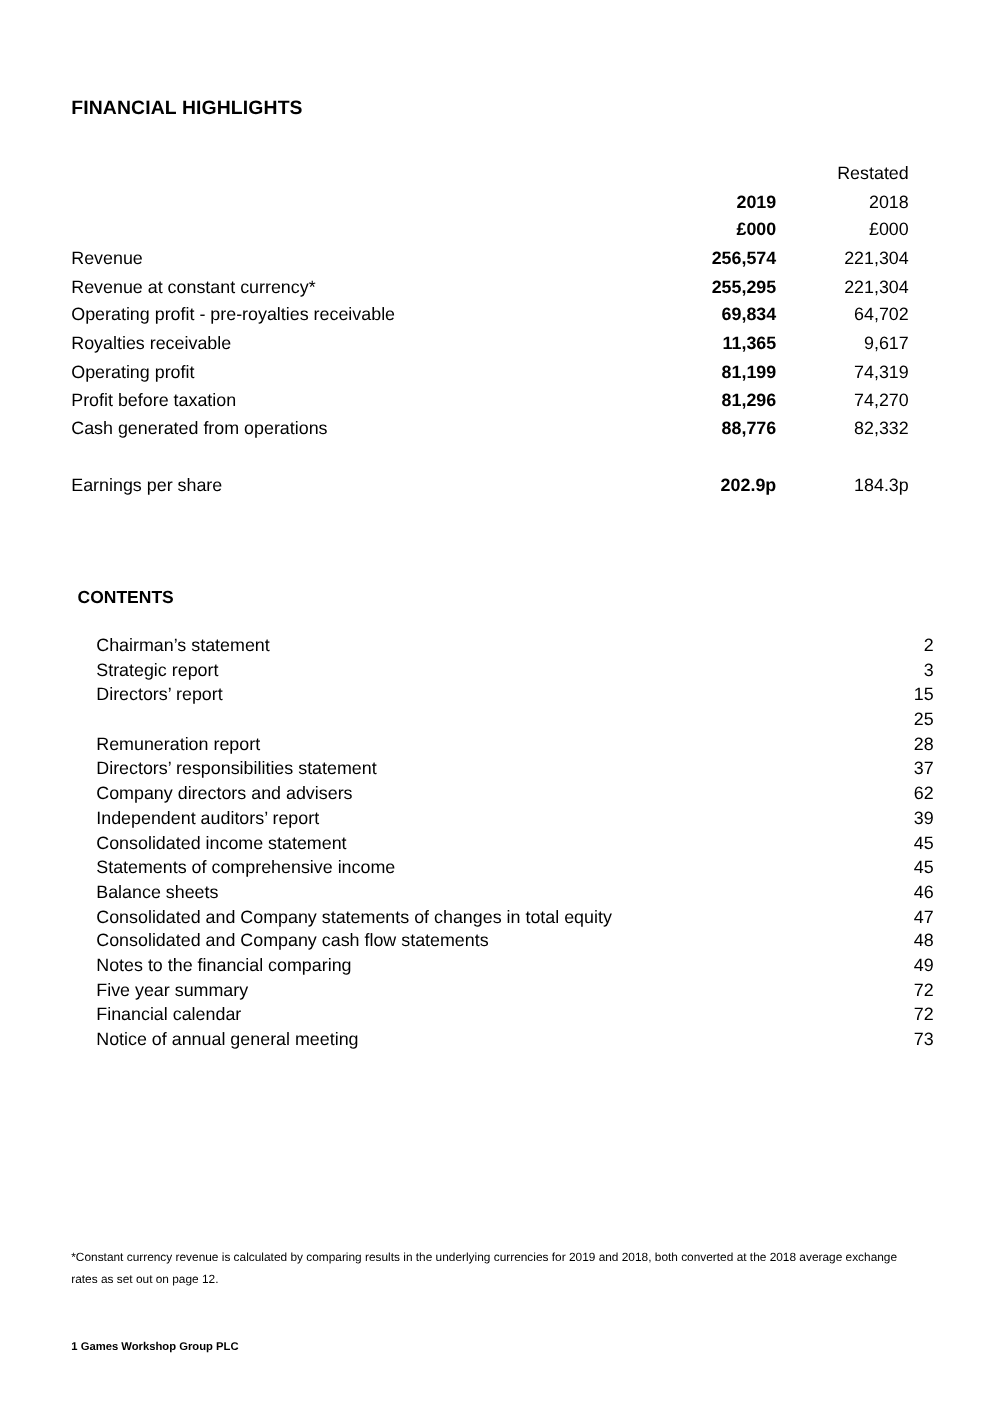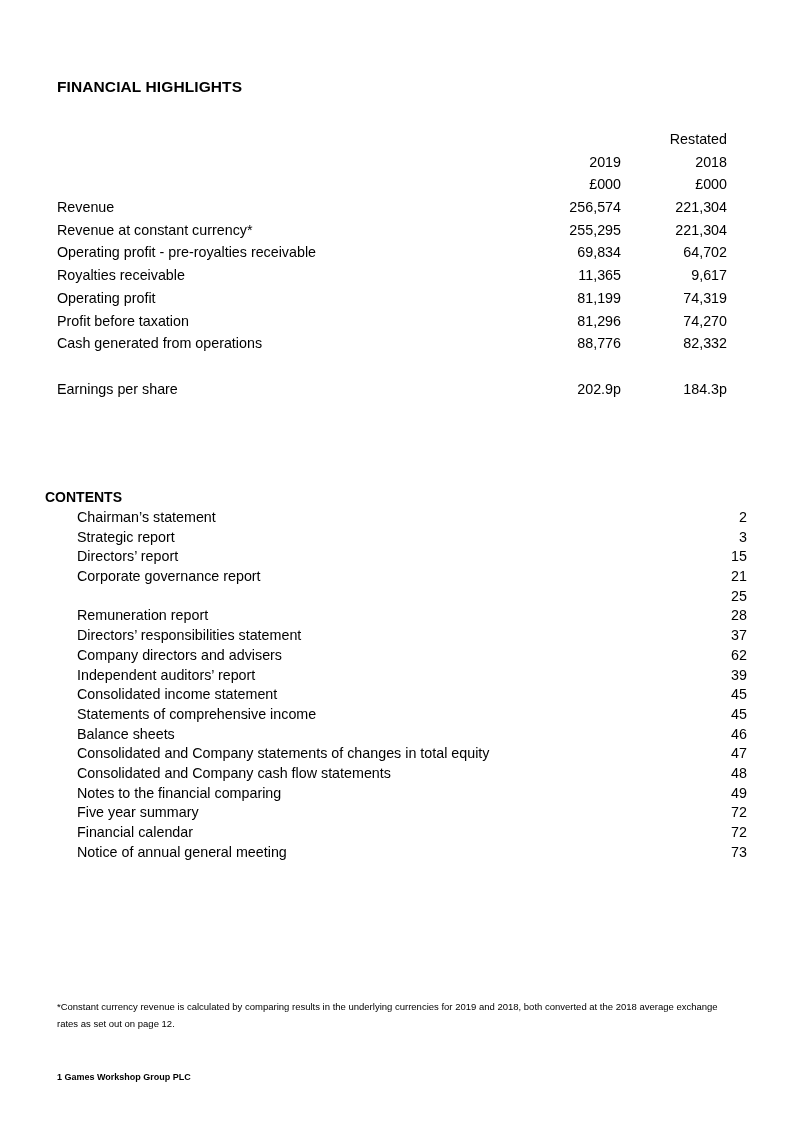--- a/index.html
+++ b/index.html
@@ -10,26 +10,26 @@
     }
     .page-title {
       position: absolute; left: 57px; top: 78px;
       font-size: 15.5px; font-weight: bold; letter-spacing: 0.1px;
     }
     .fin-table { position: absolute; left: 57px; top: 128px; width: 670px; }
     .fin-row {
       position: relative; height: 22.7px; line-height: 22.7px; font-size: 14.3px;
     }
     .fin-row .label { position: absolute; left: 0; }
-    .fin-row .v2019 { position: absolute; right: 106px; font-weight: normal; text-align: left; }
+    .fin-row .v2019 { position: absolute; right: 106px; font-weight: bold; text-align: left; }
     .fin-row .v2018 { position: absolute; right: 0; text-align: right; margin-left: 12px; }
     .fin-gap { height: 22.7px; }
     .contents-title {
-      position: absolute; left: 45px; top: 469px;
-      font-size: 14px; font-weight: bold; margin-top: 20px;
+      position: absolute; left: 62px; top: 469px;
+      font-size: 14px; font-weight: bold;
     }
     .toc { position: absolute; left: 57px; top: 508px; width: 670px; margin-left: 20px; }
     .toc-row {
       position: relative; height: 19.7px; line-height: 19.7px; font-size: 14.3px;
     }
     .toc-row .toc-label { position: absolute; left: 0; }
     .toc-row .toc-page { position: absolute; right: 0; }
     .footnote {
       position: absolute; left: 57px; top: 998px; width: 680px;
       font-size: 9.5px; line-height: 17px;
@@ -111,24 +111,20 @@
     </div>
   <div class="toc-row">
       <span class="toc-label">Strategic report</span>
       <span class="toc-page">3</span>
     </div>
   <div class="toc-row">
       <span class="toc-label">Directors’ report</span>
       <span class="toc-page">15</span>
     </div>
   <div class="toc-row">
-      <span class="toc-label">Corporate governance report</span>
-      <span class="toc-page">21</span>
-    </div>
-  <div class="toc-row">
       <span class="toc-page">25</span>
     </div>
   <div class="toc-row">
       <span class="toc-label">Remuneration report</span>
       <span class="toc-page">28</span>
     </div>
   <div class="toc-row">
       <span class="toc-label">Directors’ responsibilities statement</span>
       <span class="toc-page">37</span>
     </div>

